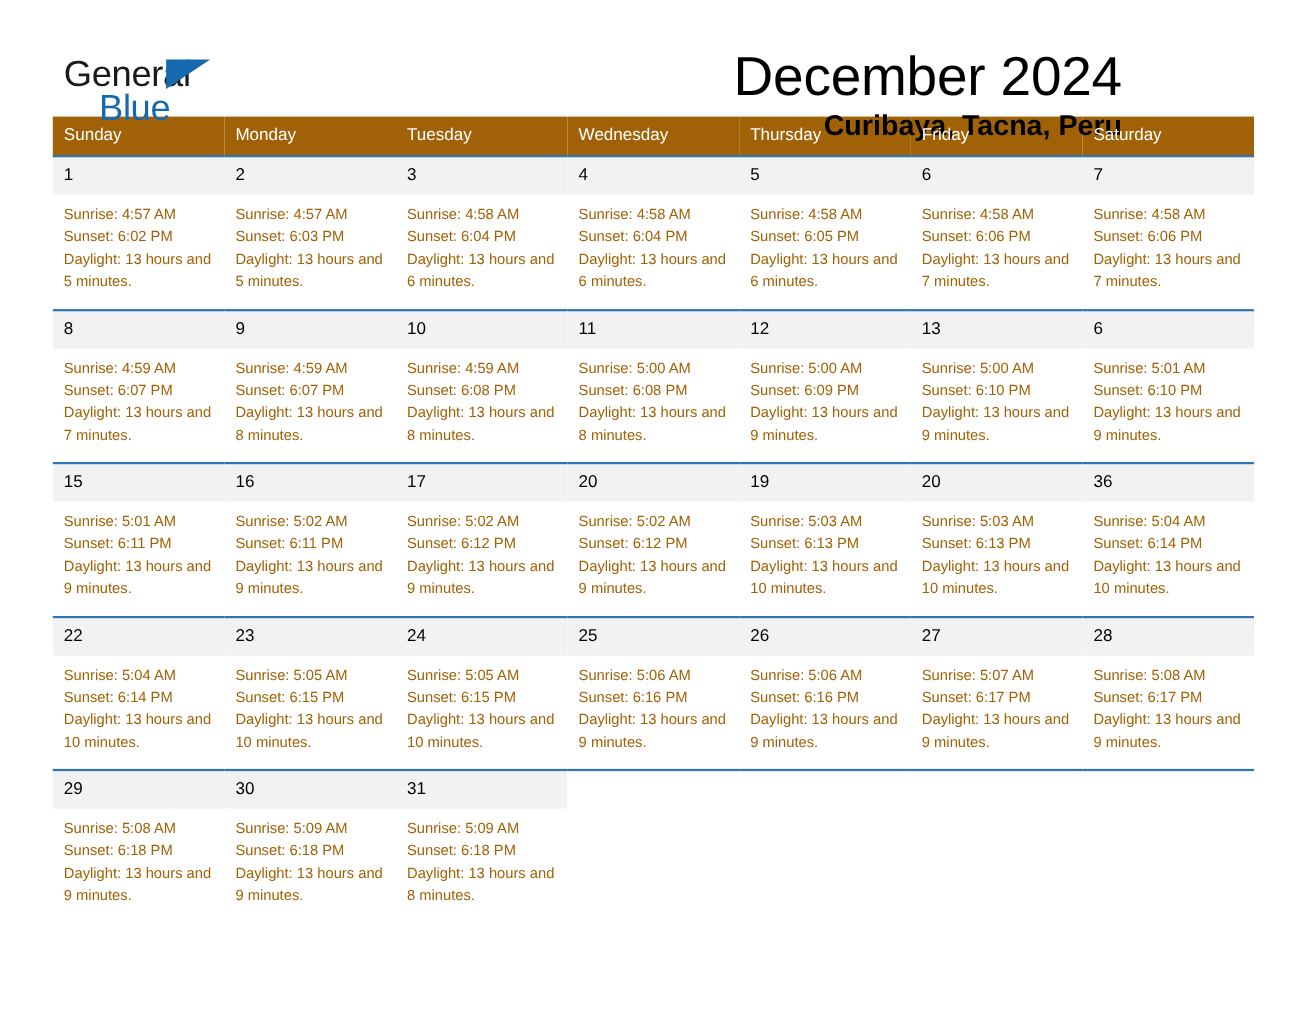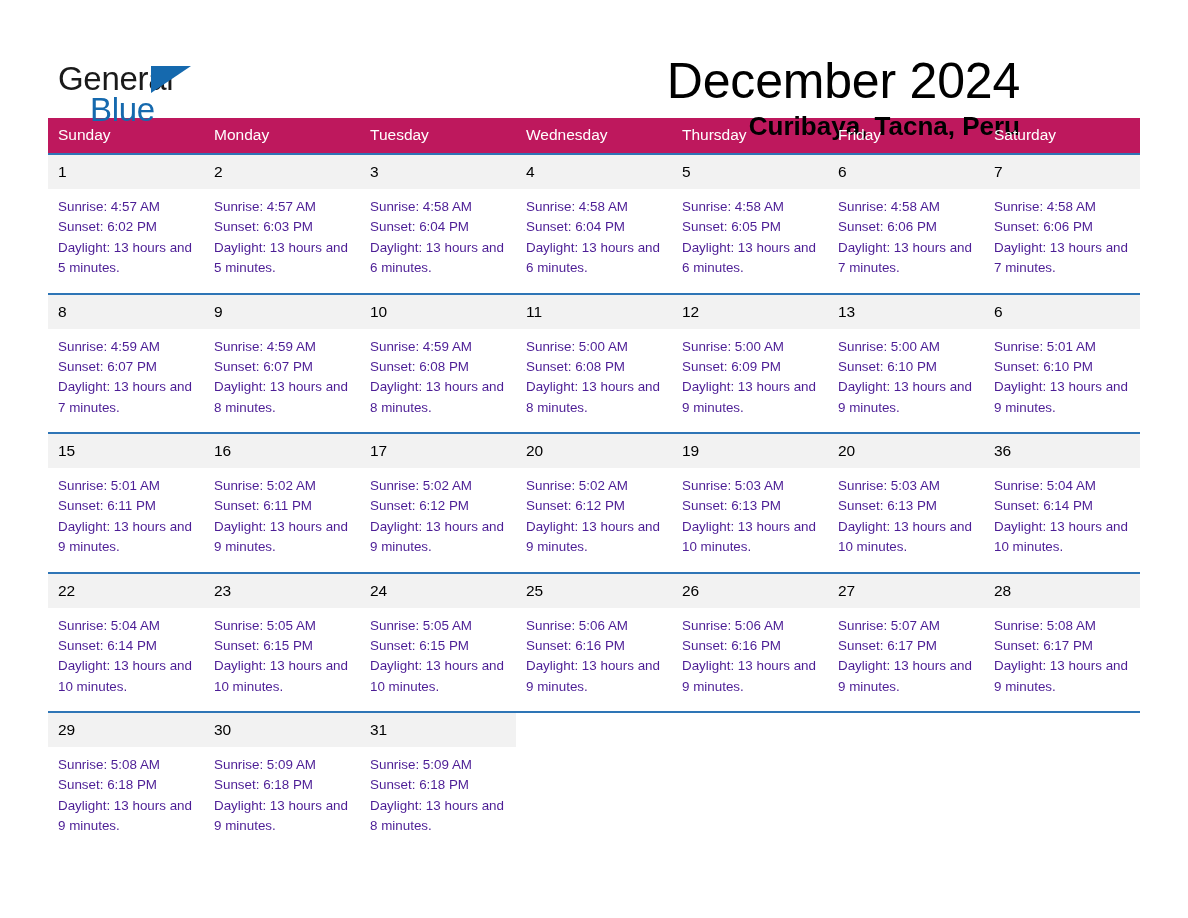--- a/index.html
+++ b/index.html
@@ -12,21 +12,21 @@
     height: 918px;
     font-family: "Liberation Sans", sans-serif;
     color: #000000;
     overflow: hidden;
   }
   .page {
     position: relative;
     width: 1072px;
     height: 918px;
     box-sizing: border-box;
-    padding: 12px 48px;
+    padding: 0 48px;
   }
 
   
   .top {
     display: flex;
     align-items: flex-start;
     justify-content: space-between;
     padding-top: 42px;
     height: 104px;
     box-sizing: border-box;
@@ -89,21 +89,21 @@
   }
 
   
   .calendar {
     margin-top: 2px;
     width: 1092px;
     border-collapse: collapse;
     table-layout: fixed;
   }
   .calendar th {
-    background: #be185d;
+    background: #a16207;
     color: #ffffff;
     font-size: 15.5px;
     font-weight: 400;
     text-align: left;
     padding: 8px 0 9px 10px;
     height: 18px;
     box-sizing: content-box;
   }
   .calendar td {
     vertical-align: top;
@@ -120,21 +120,21 @@
     height: 16px;
     color: #000;
   }
   .daynum.empty {
     color: transparent;
   }
   .cellbody {
     padding: 8px 8px 14px 10px;
     font-size: 13.4px;
     line-height: 1.52;
-    color: #4c1d95;
+    color: #a16207;
     min-height: 86px;
     box-sizing: border-box;
   }
   .cellbody div {
     white-space: nowrap;
   }
   .cellbody .daylight {
     white-space: normal;
   }
   td.blank .cellbody { min-height: 86px; }

